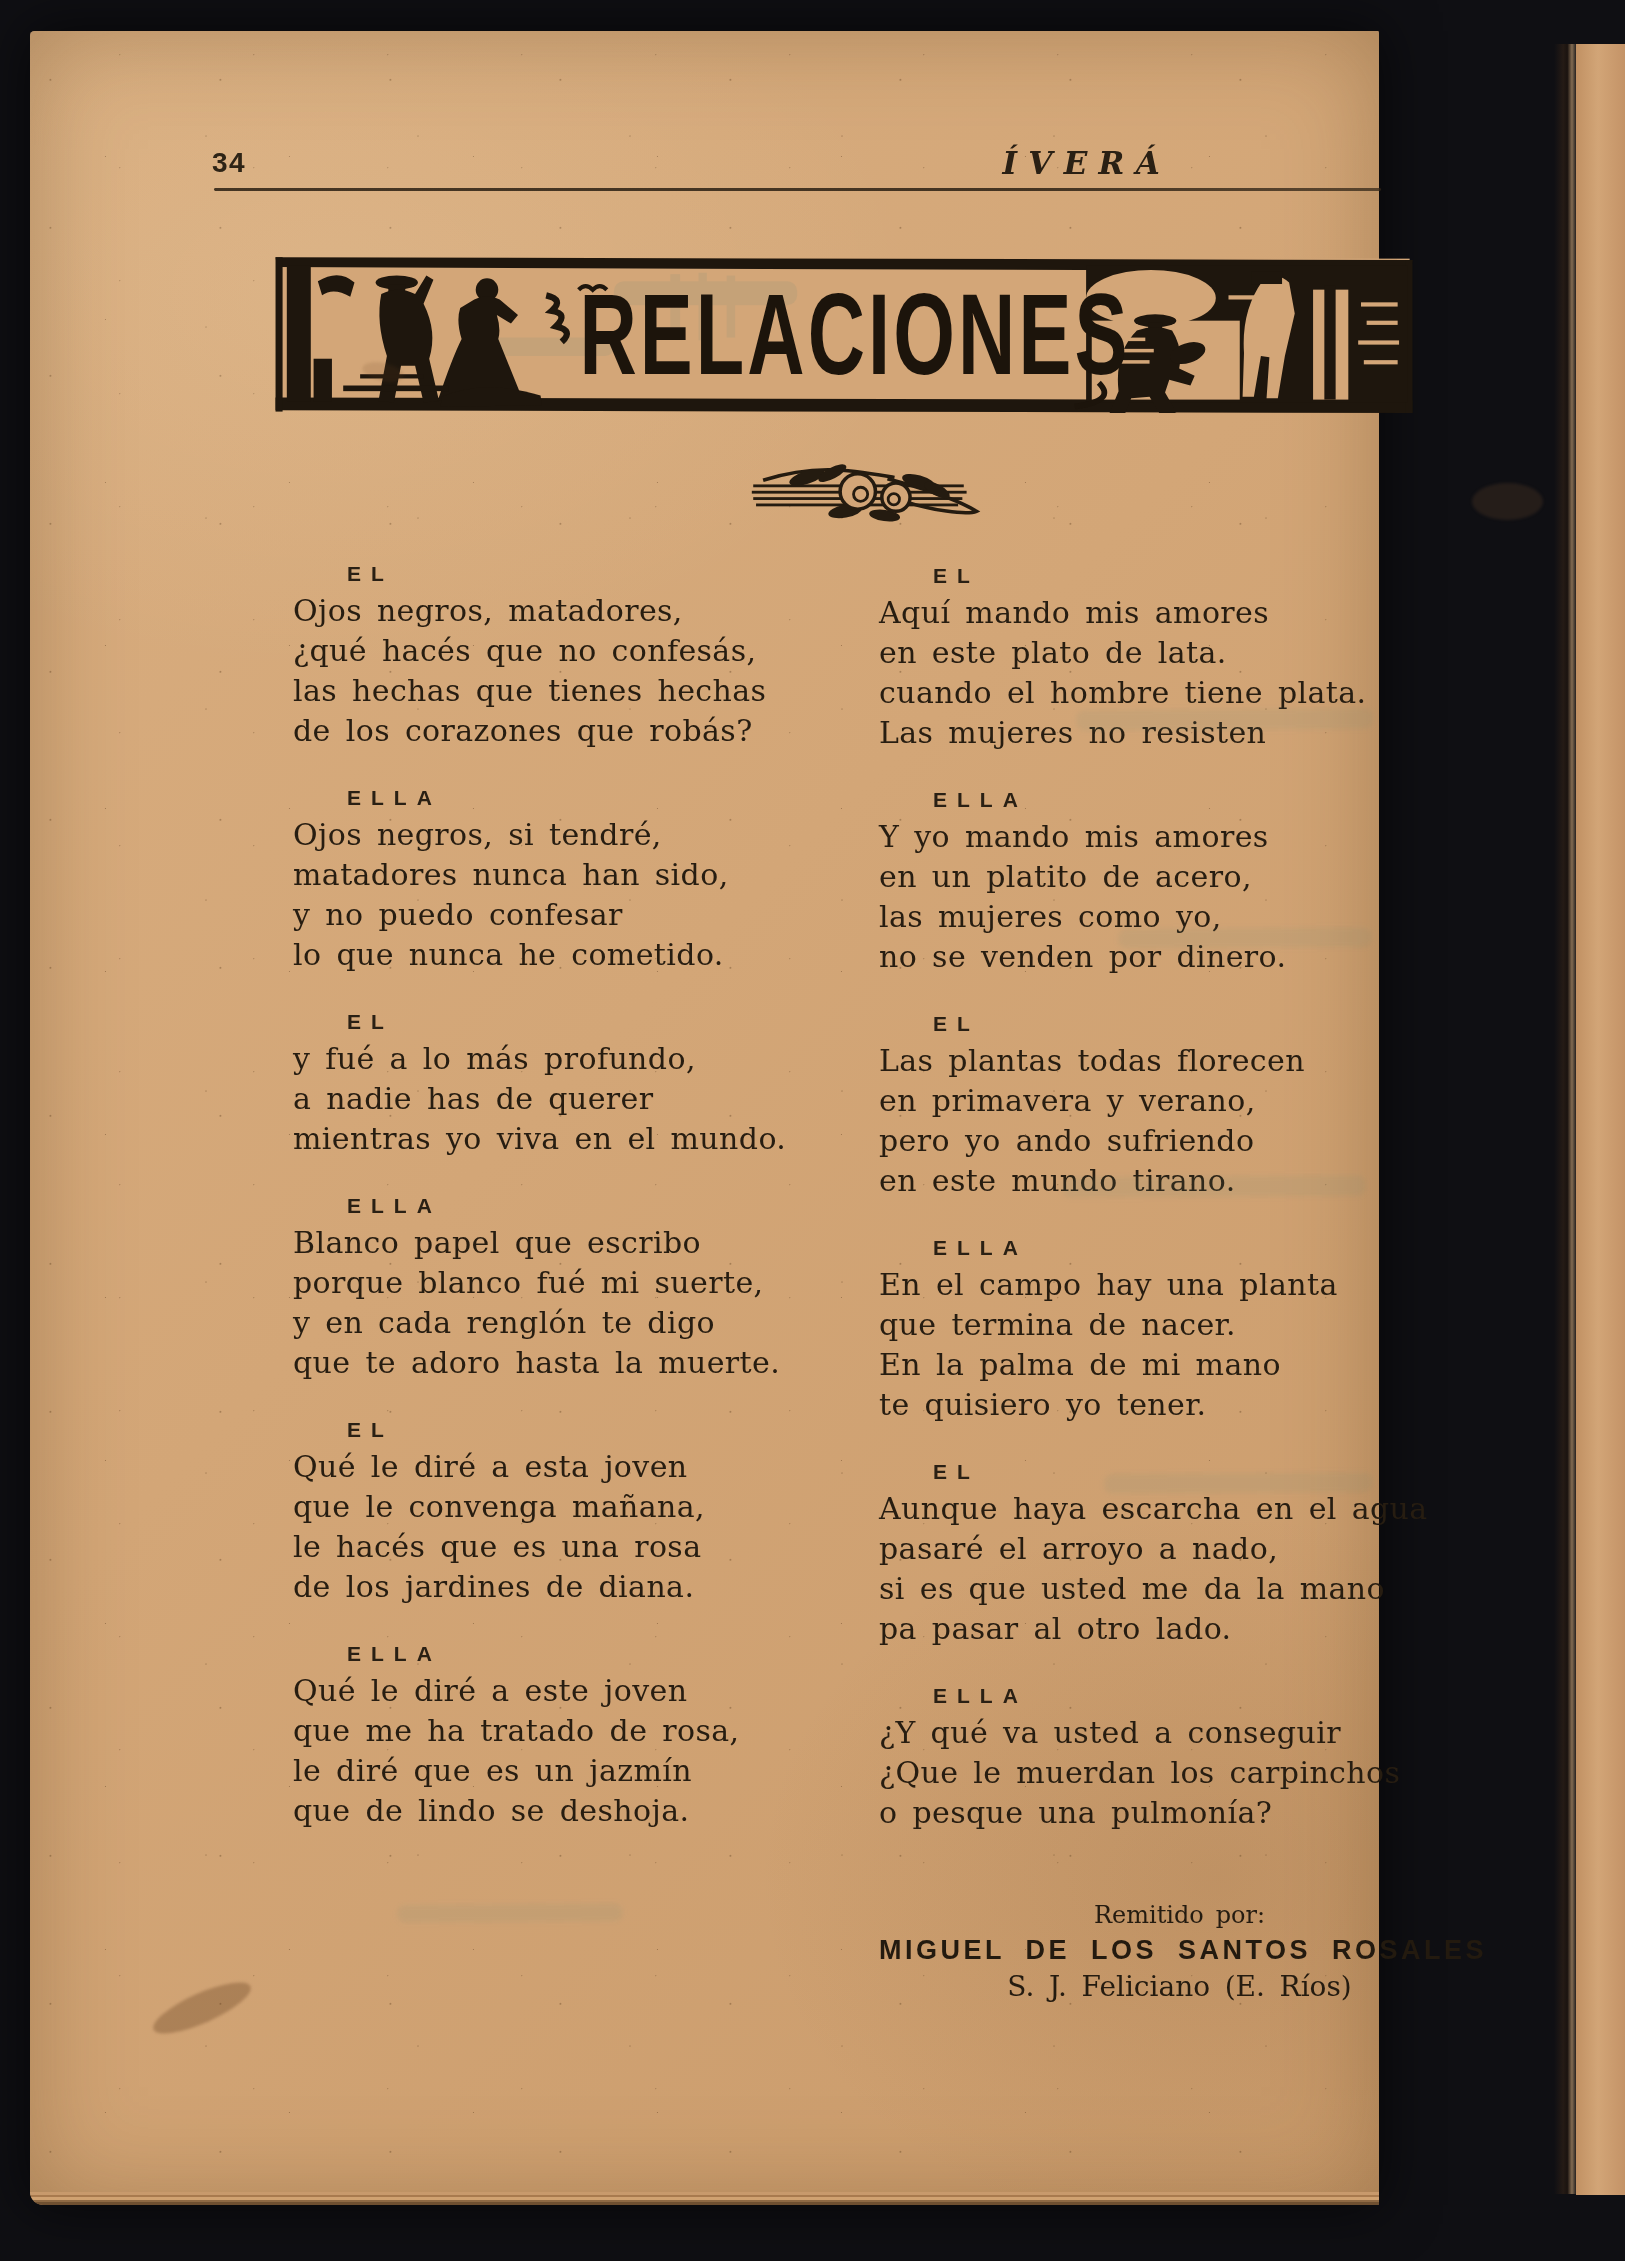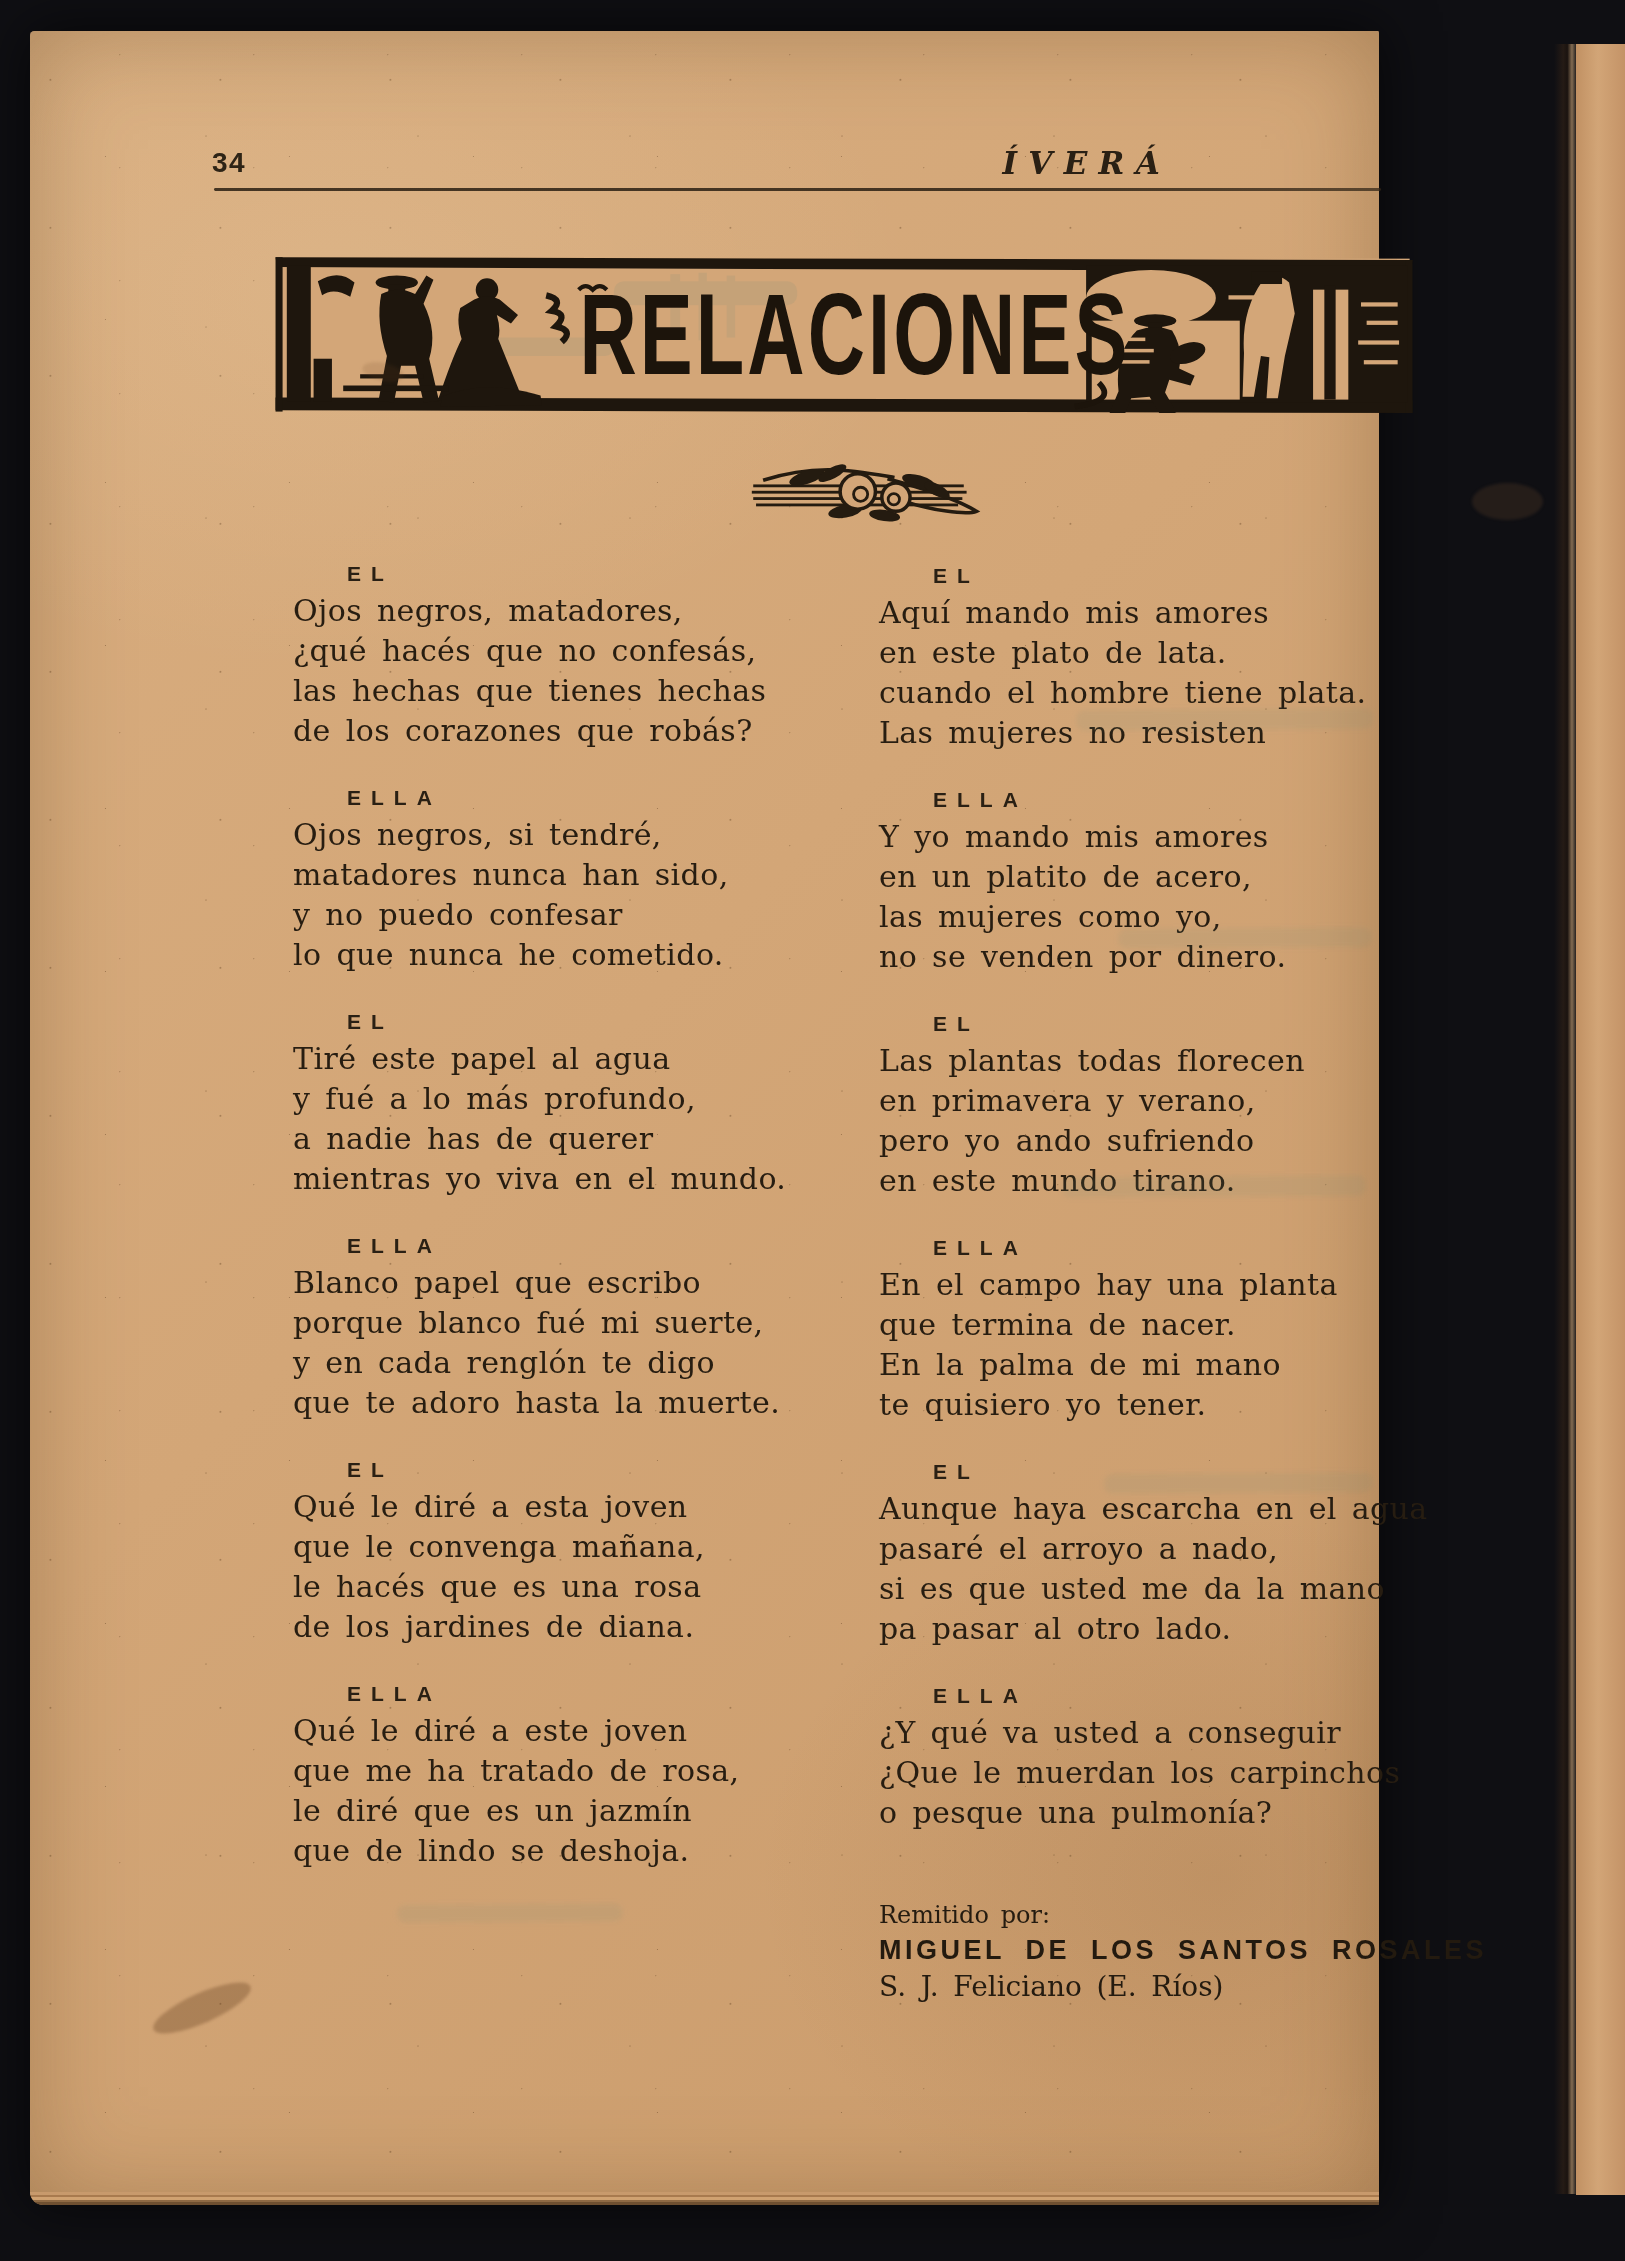--- a/index.html
+++ b/index.html
@@ -50,21 +50,21 @@
     font-family:"Liberation Sans", sans-serif;font-weight:bold;
     font-size:21px;color:#2a2014;letter-spacing:10px;
     margin-left:54px;height:31px;line-height:28px;
   }
   .line{
     font-family:"DejaVu Serif", serif;
     font-size:30px;line-height:40px;color:#271d11;
     word-spacing:5px;letter-spacing:0.4px;white-space:nowrap;
   }
   .attribution{
-    position:absolute;left:849px;top:1870px;width:601px;text-align:left;
+    position:absolute;left:849px;top:1870px;width:601px;text-align:center;
   }
   .attribution .remit{
     font-family:"DejaVu Serif", serif;font-size:24px;color:#241b10;word-spacing:4.2px;
   }
   .attribution .name{
     font-family:"Liberation Sans", sans-serif;font-weight:bold;
     font-size:27px;color:#231a0f;letter-spacing:3.5px;word-spacing:10px;margin-top:5.7px;white-space:nowrap;
   }
   .attribution .place{
     font-family:"DejaVu Serif", serif;font-size:28px;color:#241b10;word-spacing:5.7px;margin-top:4.2px;
@@ -218,21 +218,20 @@
     </div>
     <div class="stanza">
       <div class="speaker">ELLA</div>
       <div class="line">Ojos negros, si tendré,</div>
       <div class="line">matadores nunca han sido,</div>
       <div class="line">y no puedo confesar</div>
       <div class="line">lo que nunca he cometido.</div>
     </div>
     <div class="stanza">
       <div class="speaker">EL</div>
-      <div class="line">Tiré este papel al agua</div>
       <div class="line">y fué a lo más profundo,</div>
       <div class="line">a nadie has de querer</div>
       <div class="line">mientras yo viva en el mundo.</div>
     </div>
     <div class="stanza">
       <div class="speaker">ELLA</div>
       <div class="line">Blanco papel que escribo</div>
       <div class="line">porque blanco fué mi suerte,</div>
       <div class="line">y en cada renglón te digo</div>
       <div class="line">que te adoro hasta la muerte.</div>

